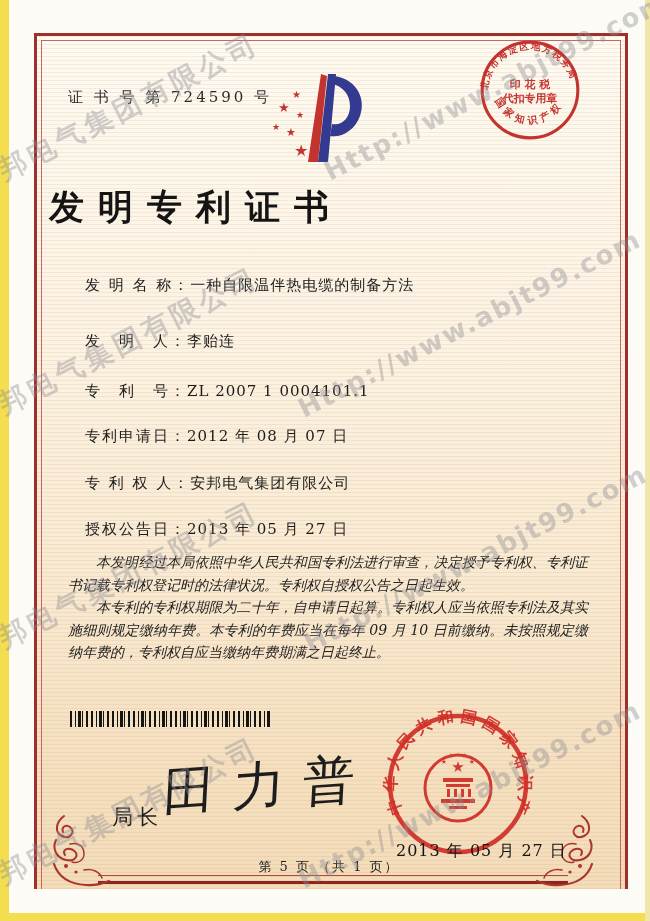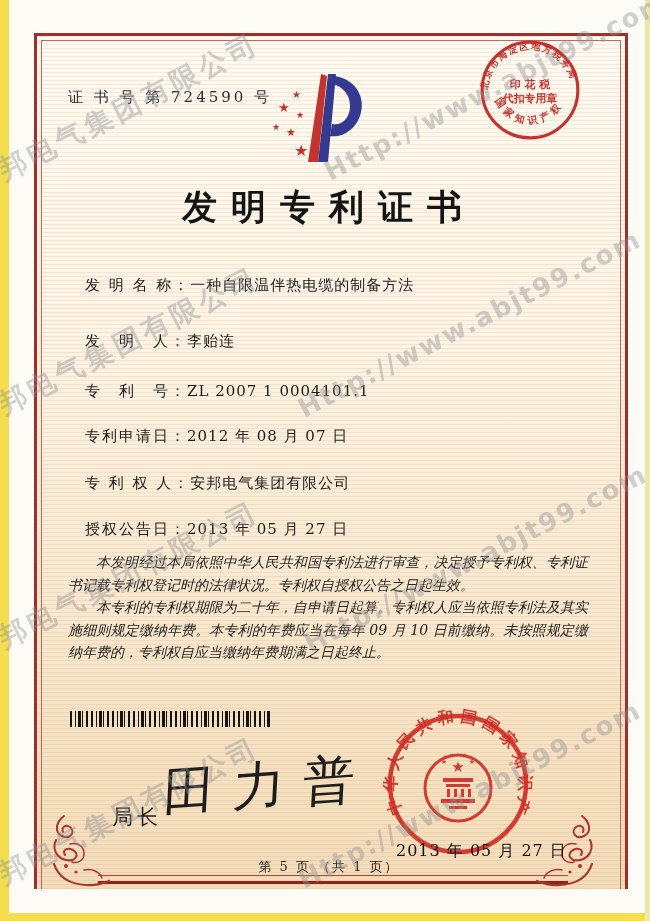--- a/index.html
+++ b/index.html
@@ -17,22 +17,22 @@
     background:
       repeating-linear-gradient(180deg, rgba(214,150,94,0.16) 0px, rgba(214,150,94,0.16) 1px, rgba(0,0,0,0) 1px, rgba(0,0,0,0) 4px),
       linear-gradient(180deg,#fdfaf2 0%,#fbf3e4 35%,#f8e9d1 65%,#f4dfbf 88%,#f2dcba 100%);}
   #cert-frame-inner{position:absolute;left:4px;top:4px;right:4px;bottom:0;
     border:1px solid #c9655f;border-bottom:none;}
 
   .abs{position:absolute;z-index:3;}
 
   #cert-number{left:68px;top:88px;font-size:15px;letter-spacing:3px;color:#2b2b2b;}
 
-  #title{left:35px;top:184px;width:588px;text-align:center;font-size:35px;font-weight:700;
-         letter-spacing:14px;box-sizing:border-box;color:#141414;}
+  #title{left:35px;top:184px;width:588px;text-align:left;font-size:35px;font-weight:700;
+         letter-spacing:14px;padding-left:14px;box-sizing:border-box;color:#141414;}
 
   .field-row{left:72px;font-size:15px;color:#1c1c1c;letter-spacing:1px;white-space:nowrap;margin-left:13px;}
   .field-row .lbl{letter-spacing:2px;}
   #row-0{top:276px;} #row-1{top:332px;} #row-2{top:382px;}
   #row-3{top:427px;} #row-4{top:474px;} #row-5{top:520px;}
 
   #body-text{left:68px;top:551px;width:520px;color:#222;}
   #body-text p{margin:0;font-size:14px;line-height:22.5px;text-indent:2em;
                text-align:justify;font-style:italic;}
 

